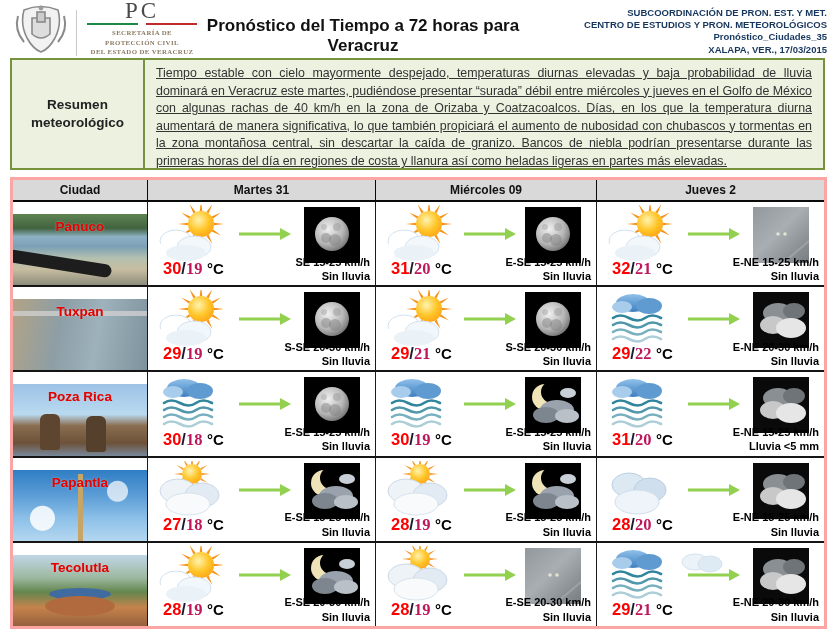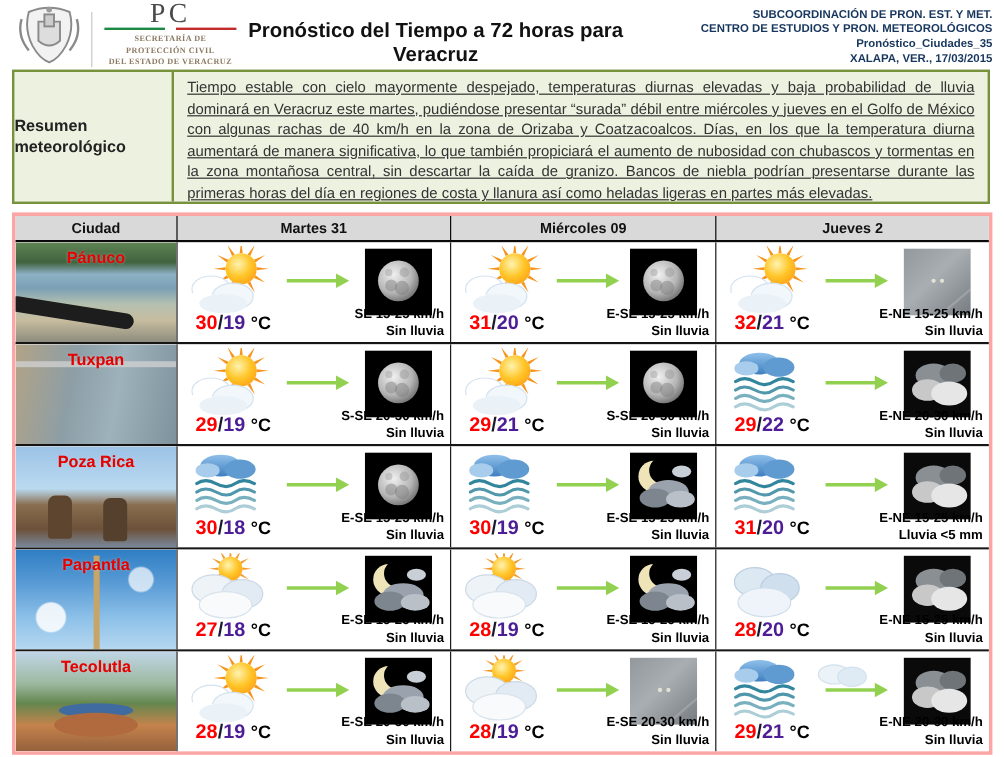--- a/index.html
+++ b/index.html
@@ -18,37 +18,37 @@
           letter-spacing:.4px;font-weight:bold;}
   .title-wrap{flex:1;text-align:center;padding-right:30px;}
   .title{font-size:17px;font-weight:bold;color:#111;}
   .meta{width:272px;flex:0 0 auto;text-align:right;font-size:9.5px;font-weight:bold;
         color:#17365D;line-height:1.3;}
 
   
   .summary{position:absolute;left:10px;top:58px;width:811px;height:108px;
            border:2px solid #77923C;background:#EDF1E0;display:flex;}
   .summary-label{width:131px;flex:0 0 auto;border-right:2px solid #77923C;
-                 display:flex;align-items:center;justify-content:center;
+                 display:flex;align-items:center;justify-content:center;text-align:center;
                  font-weight:bold;font-size:13.5px;color:#222;line-height:1.35;}
   .summary-text{flex:1;padding:5px 11px;font-size:12.4px;line-height:1.42;color:#333;
                 text-align:justify;text-decoration:underline;}
 
   
   .ftable{position:absolute;left:10px;top:177px;width:811px;height:446px;
           border:3px solid #fca5a5;display:flex;flex-direction:column;}
   .thead{display:grid;grid-template-columns:134px 228px 221px 1fr;height:20px;flex:0 0 auto;
          background:#D9D9D9;border-bottom:2px solid #0a0a0a;}
   .thead .hc{display:flex;align-items:center;justify-content:center;
              font-size:12px;font-weight:bold;color:#111;border-left:1px solid #0a0a0a;}
   .thead .hc:first-child{border-left:none;}
   .trow{display:grid;grid-template-columns:134px 228px 221px 1fr;flex:1;border-top:2px solid #151515;}
   .trow:first-of-type{border-top:none;}
   .cell{position:relative;border-left:1px solid #1a1a1a;overflow:hidden;background:#fff;}
-  .cell:first-child{border-left:none;}
+  .cell:first-child{border-left:none;margin-top:12px;}
 
   
   .photo{position:relative;width:100%;height:100%;}
   .city-label{position:absolute;top:5px;left:0;right:0;text-align:center;z-index:3;
               color:#e60000;font-weight:bold;font-size:13.5px;
               text-shadow:0 0 2px rgba(255,255,255,.55),0 0 1px rgba(0,0,0,.35);}
   .photo.panuco{background:linear-gradient(180deg,#5f8453 0%,#41633f 20%,#8db0c4 32%,#7ba0b5 46%,#b4c0b0 62%,#c7bda0 78%,#8d8c7d 100%);}
   .photo.panuco::before{content:"";position:absolute;left:-6px;bottom:22%;width:78%;height:13px;
               background:#1d1d1d;border-radius:7px;transform:rotate(9deg);z-index:2;}
   .photo.tuxpan{background:linear-gradient(100deg,#b2a386 0%,#8d9ea6 35%,#9db2bb 62%,#7d929c 100%);}
@@ -67,21 +67,21 @@
               background:#b06a3e;border-radius:50%;box-shadow:0 -12px 0 -4px #3f6ba0;}
 
   
   .day-ico{position:absolute;left:8px;top:3px;width:68px;height:58px;}
   .extra-ico{position:absolute;left:82px;top:4px;width:46px;height:28px;opacity:.9;}
   .arrow{position:absolute;left:39%;top:24px;}
   .night-ico{position:absolute;right:15px;top:5px;width:56px;height:56px;}
   .wind{position:absolute;right:5px;bottom:2px;text-align:right;font-size:11px;font-weight:bold;
         color:#000;line-height:1.3;}
   .temps{position:absolute;left:15px;bottom:6px;font-size:16.5px;font-weight:bold;color:#000;}
-  .tmax{color:#FF0000;} .tslash{color:#1a1a2e;} .tmin{color:#4c1d95;} .tunit{color:#000;font-size:15px;}
+  .tmax{color:#FF0000;} .tslash{color:#1a1a2e;} .tmin{color:#be185d;font-family:Liberation Serif, serif;} .tunit{color:#000;font-size:15px;}
   svg{display:block;}
 </style>
 </head>
 <body>
 
 <svg width="0" height="0" style="position:absolute">
   <defs>
     <radialGradient id="sunG" cx="40%" cy="35%" r="75%">
       <stop offset="0%" stop-color="#FFF3B0"></stop>
         <stop offset="55%" stop-color="#FFC527"></stop>

